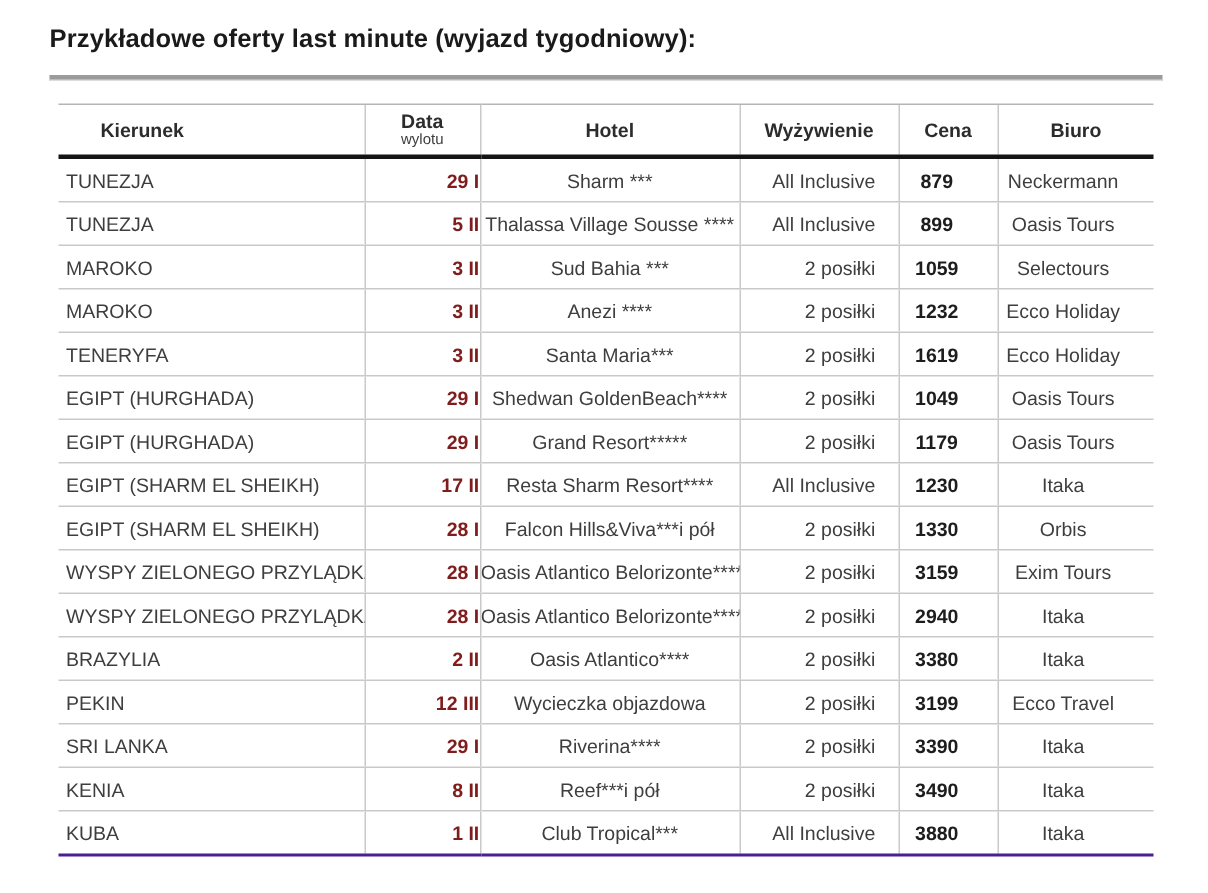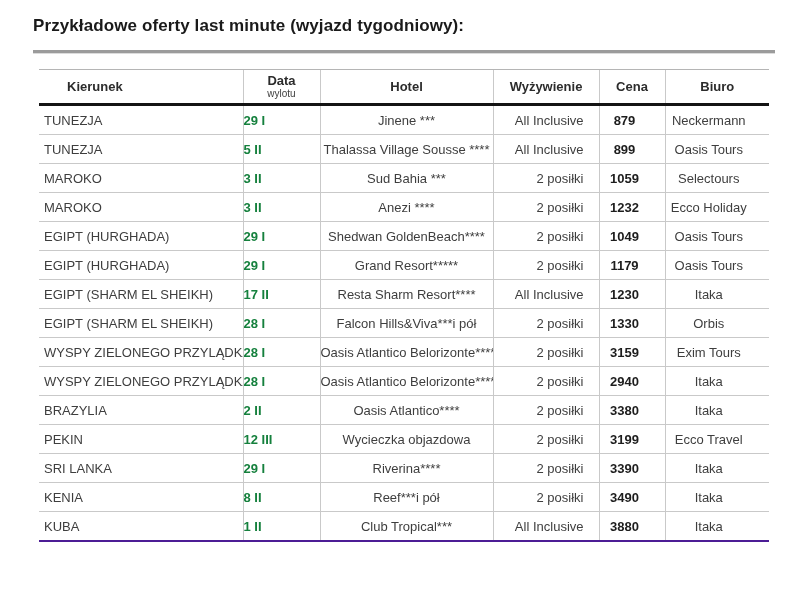--- a/index.html
+++ b/index.html
@@ -78,23 +78,23 @@
     overflow: hidden;
   }
   table.offers tbody tr:last-child td {
     border-bottom: 2px solid #4c1d95;
   }
   table.offers tbody td.c-kierunek {
     text-align: left;
     padding-left: 5px;
   }
   table.offers tbody td.c-data {
-    text-align: left;
-    font-weight: bold;
-    color: #15803d;
+    text-align: right;
+    font-weight: bold;
+    color: #7f1d1d;
     margin-left: 20px;
   }
   table.offers tbody td.c-hotel {
     text-align: center;
   }
   table.offers tbody td.c-wyz {
     text-align: right;
     padding-right: 15px;
   }
   table.offers tbody td.c-cena {
@@ -136,21 +136,21 @@
         <th class="c-hotel">Hotel</th>
         <th class="c-wyz">Wyżywienie</th>
         <th class="c-cena">Cena</th>
         <th class="c-biuro">Biuro</th>
       </tr>
     </thead>
     <tbody>
         <tr>
           <td class="c-kierunek">TUNEZJA</td>
           <td class="c-data">29 I</td>
-          <td class="c-hotel">Jinene ***</td>
+          <td class="c-hotel">Sharm ***</td>
           <td class="c-wyz">All Inclusive</td>
           <td class="c-cena">879</td>
           <td class="c-biuro">Neckermann</td>
         </tr>
         <tr>
           <td class="c-kierunek">TUNEZJA</td>
           <td class="c-data">5 II</td>
           <td class="c-hotel">Thalassa Village Sousse ****</td>
           <td class="c-wyz">All Inclusive</td>
           <td class="c-cena">899</td>
@@ -166,20 +166,28 @@
         </tr>
         <tr>
           <td class="c-kierunek">MAROKO</td>
           <td class="c-data">3 II</td>
           <td class="c-hotel">Anezi ****</td>
           <td class="c-wyz">2 posiłki</td>
           <td class="c-cena">1232</td>
           <td class="c-biuro">Ecco Holiday</td>
         </tr>
         <tr>
+          <td class="c-kierunek">TENERYFA</td>
+          <td class="c-data">3 II</td>
+          <td class="c-hotel">Santa Maria***</td>
+          <td class="c-wyz">2 posiłki</td>
+          <td class="c-cena">1619</td>
+          <td class="c-biuro">Ecco Holiday</td>
+        </tr>
+        <tr>
           <td class="c-kierunek">EGIPT (HURGHADA)</td>
           <td class="c-data">29 I</td>
           <td class="c-hotel">Shedwan GoldenBeach****</td>
           <td class="c-wyz">2 posiłki</td>
           <td class="c-cena">1049</td>
           <td class="c-biuro">Oasis Tours</td>
         </tr>
         <tr>
           <td class="c-kierunek">EGIPT (HURGHADA)</td>
           <td class="c-data">29 I</td>

